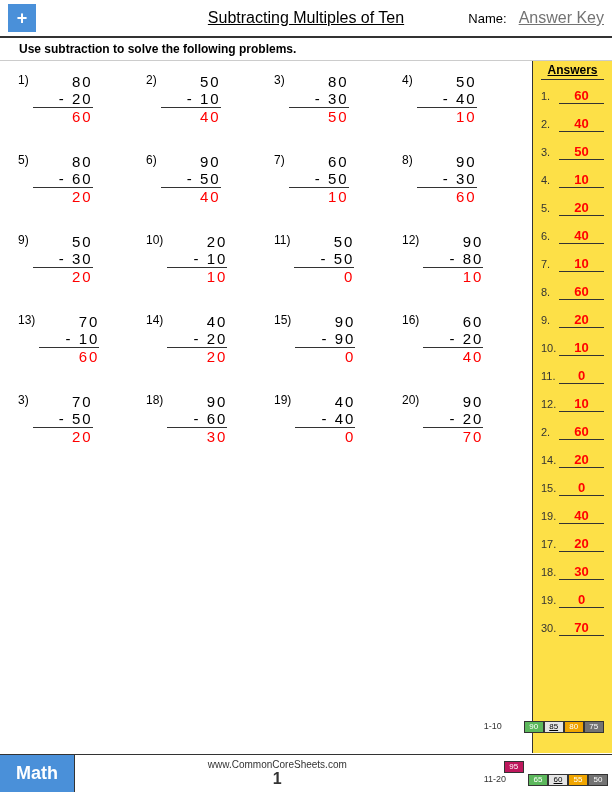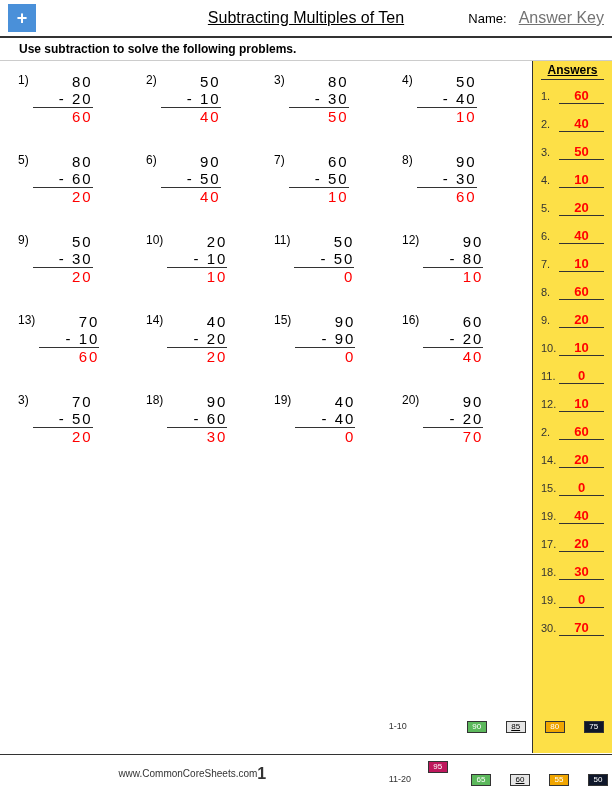--- a/index.html
+++ b/index.html
@@ -201,21 +201,21 @@
 
     .footer-math-text {
       color: white;
       font-size: 18px;
       font-weight: bold;
     }
 
     .footer-center {
       flex: 1;
       display: flex;
-      flex-direction: row;
+      flex-direction: column;
       align-items: center;
       justify-content: center;
       font-size: 10px;
       color: #333;
     }
 
     .footer-page {
       font-size: 16px;
       font-weight: bold;
     }
@@ -223,21 +223,21 @@
     .footer-right {
       display: flex;
       flex-direction: column;
       justify-content: center;
       padding: 2px 4px;
       font-size: 9px;
     }
 
     .score-row {
       display: flex;
-      gap: 19px;
+      gap: 0;
       margin-bottom: 1px;
     }
 
     .score-label {
       font-size: 9px;
       color: #333;
       white-space: nowrap;
       margin-right: 2px;
     }
 
@@ -248,21 +248,21 @@
       display: flex;
       align-items: center;
       justify-content: center;
       font-size: 8px;
     }
 
     .score-cell.blue { background: #be185d; color: white; margin-top: 40px; }
     .score-cell.green { background: #5cb85c; color: white; }
     .score-cell.yellow { background: #e5e5e5; text-decoration: underline; }
     .score-cell.orange { background: #f0a500; color: white; }
-    .score-cell.red2 { background: #0f172a; color: white; }
+    .score-cell.red2 { background: #737373; color: white; }
   </style>
 </head>
 <body>
 
 <div class="header">
   <div class="header-logo">
     <span>+</span>
   </div>
   <div class="header-title">Subtracting Multiples of Ten</div>
   <div class="header-right">
@@ -602,20 +602,23 @@
     <div class="answer-line">
       <span class="answer-val">70</span>
     </div>
   </div>
       </div>
   </div>
 
 </div>
 
 <div class="footer">
+  <div class="footer-math-box">
+    <span class="footer-math-text">Math</span>
+  </div>
   <div class="footer-center">
     <span>www.CommonCoreSheets.com</span>
     <span class="footer-page">1</span>
   </div>
   <div class="footer-right" id="footer-scores">
       <div class="score-row">
         <span class="score-label">1-10</span>
         <div class="score-cell blue">95</div>
         <div class="score-cell green">90</div>
         <div class="score-cell yellow">85</div>

